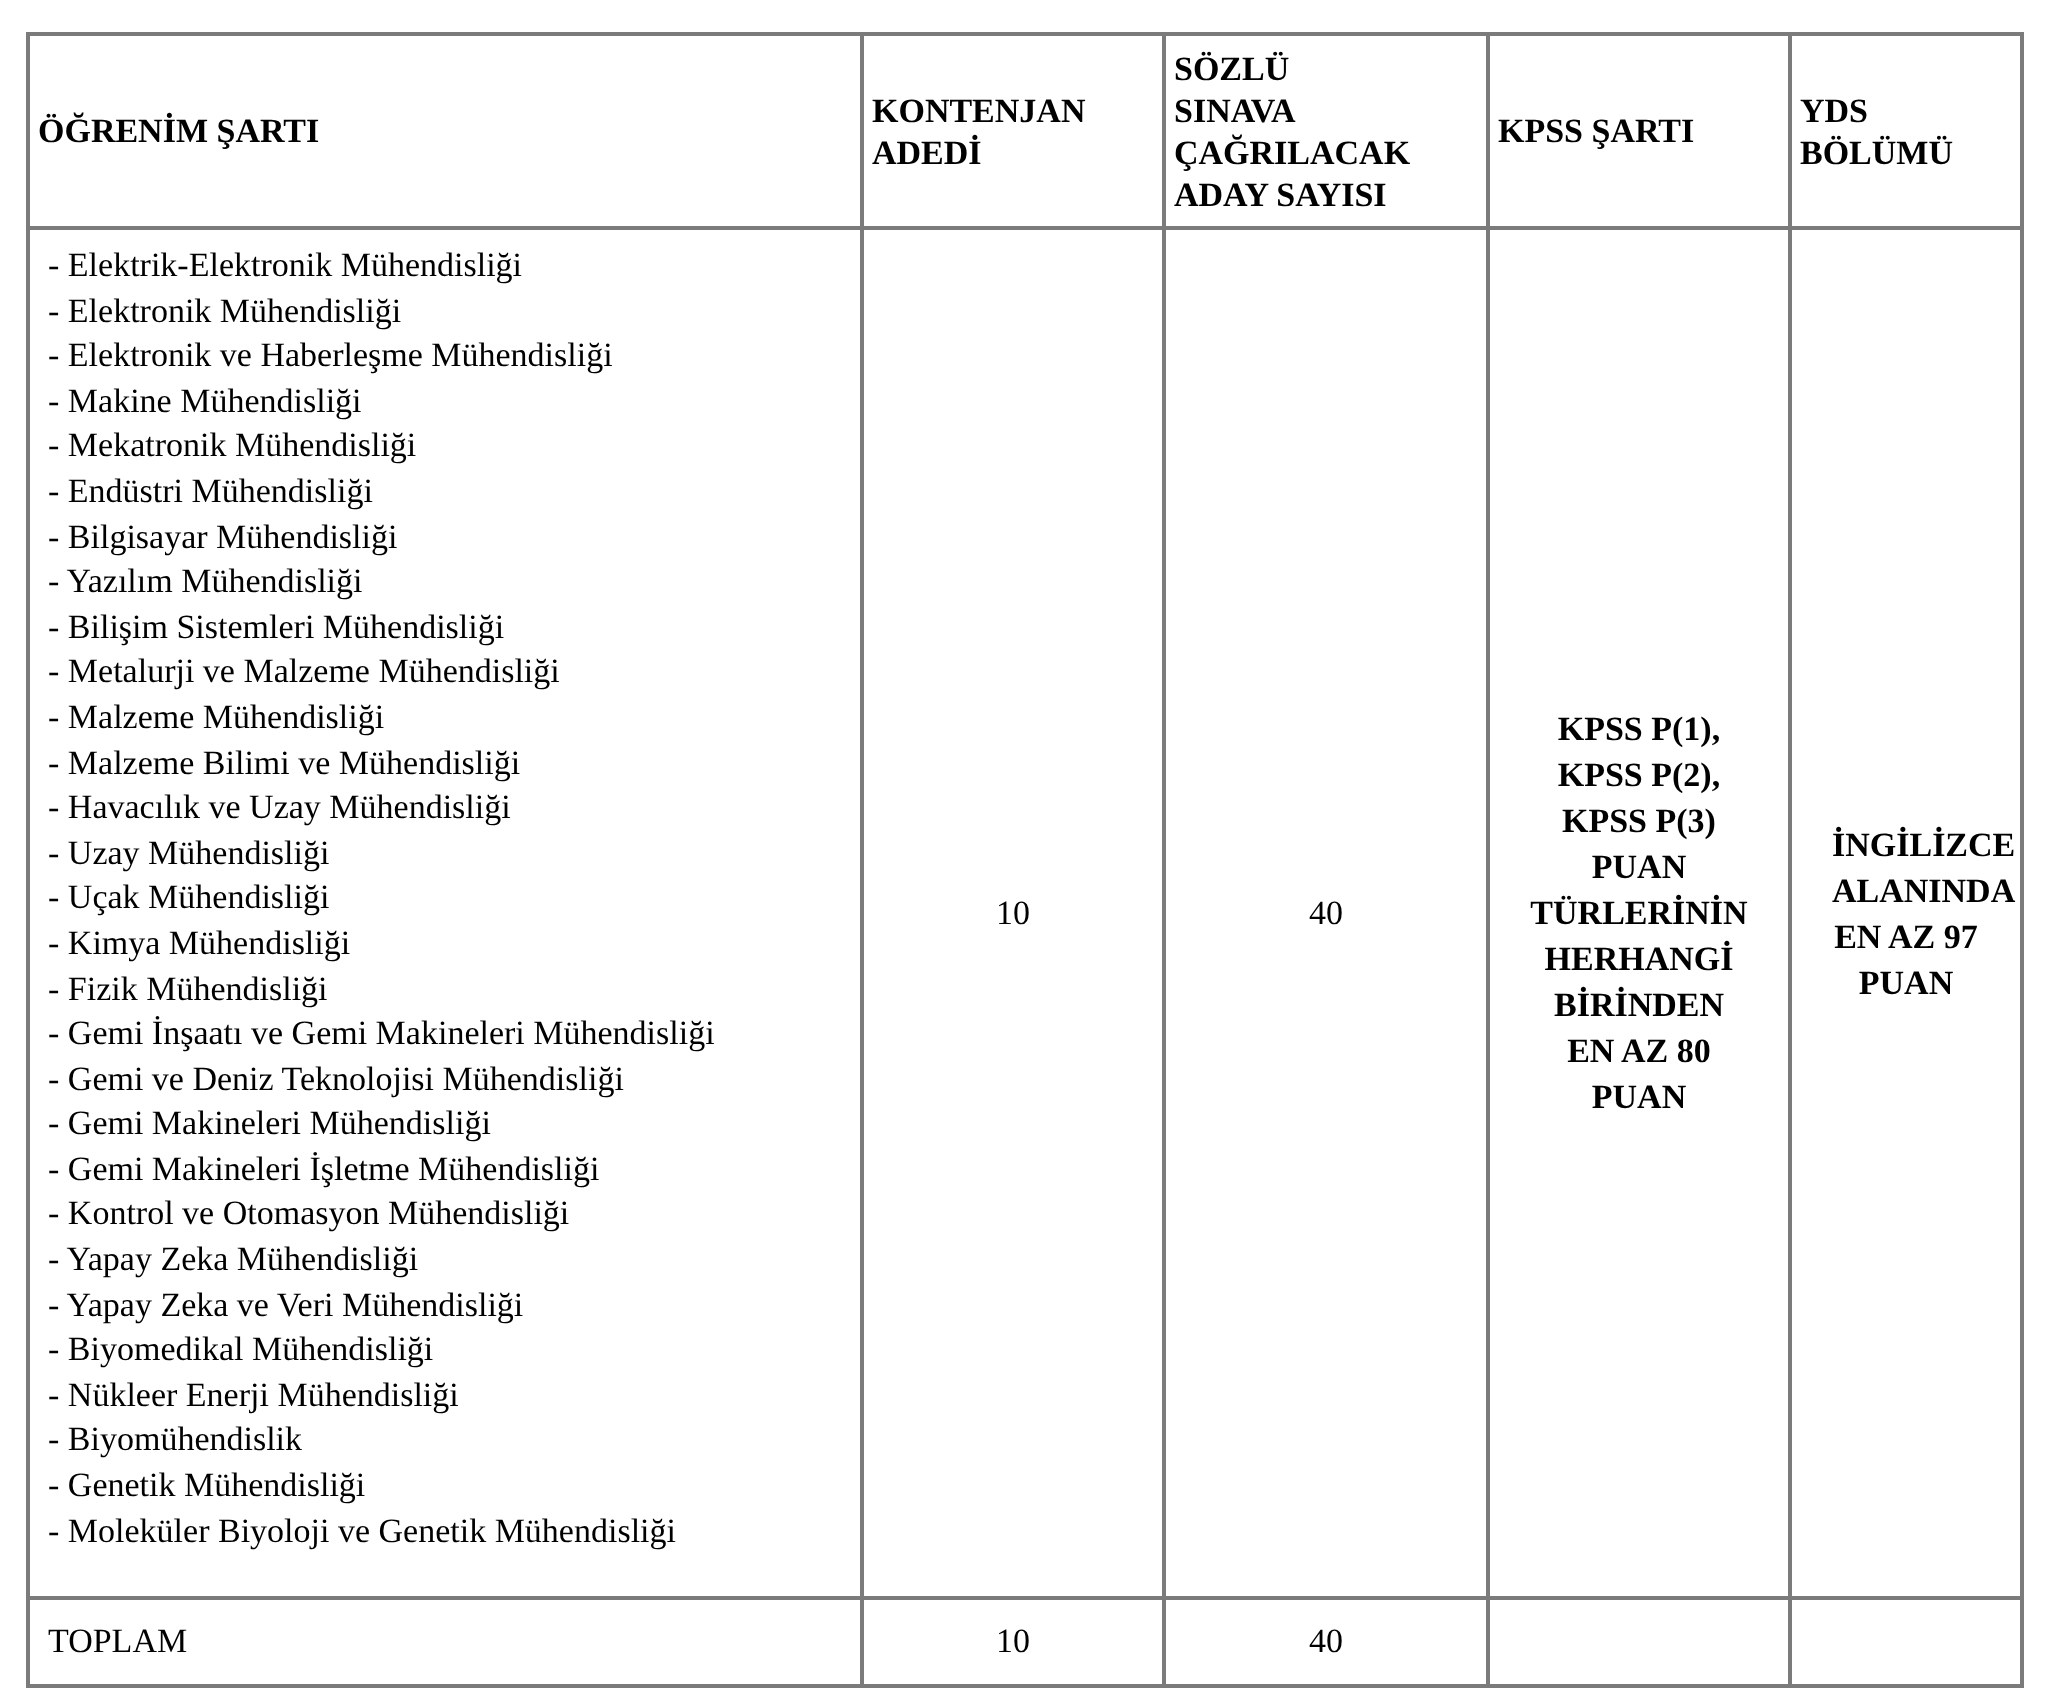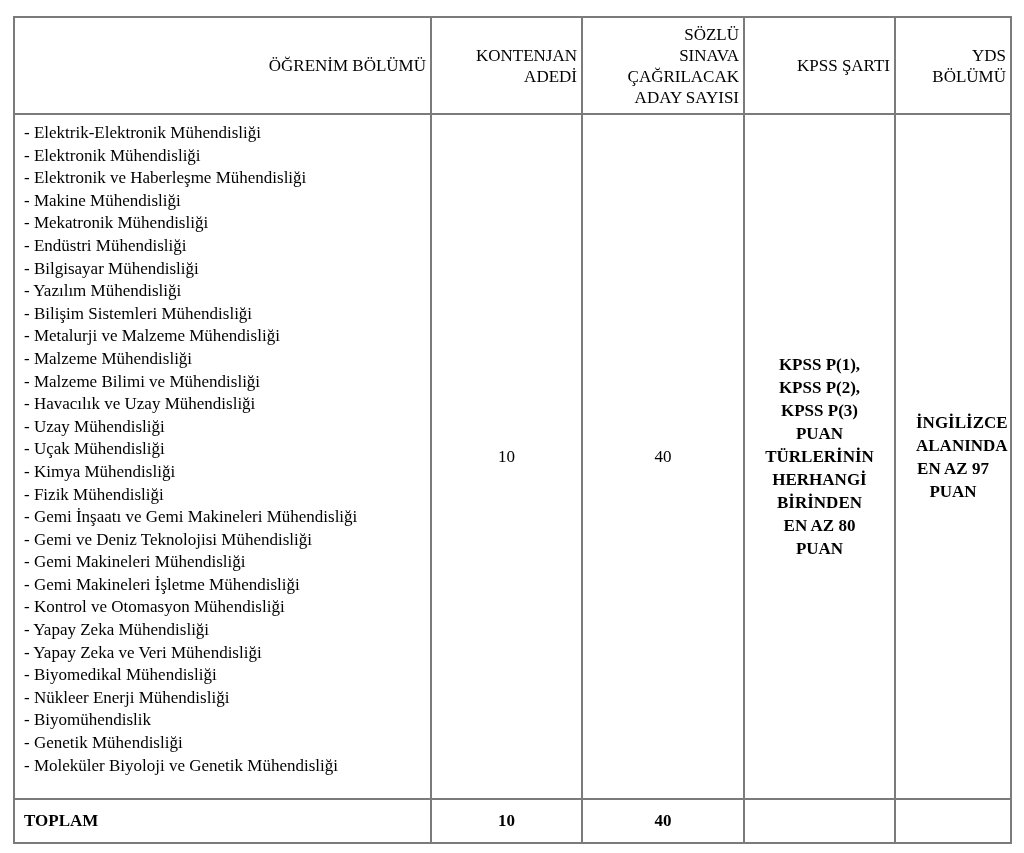--- a/index.html
+++ b/index.html
@@ -30,22 +30,22 @@
     border: 2px solid #7b7b7b;
     white-space: pre-line;
     overflow: hidden;
   }
   
   tr.header-row {
     height: 97px;
   }
   tr.header-row th {
     font-size: 17px;
-    font-weight: normal;
-    text-align: right;
+    font-weight: bold;
+    text-align: left;
     vertical-align: middle;
     line-height: 21px;
     padding: 2px 4px;
     margin-left: 36px;
   }
   
   tr.body-row {
     height: 685px;
     margin-top: 28px;
   }
@@ -70,21 +70,21 @@
     font-weight: bold;
     line-height: 23px;
     padding: 2px 20px;
   }
   
   tr.total-row {
     height: 44px;
   }
   tr.total-row td {
     font-size: 17px;
-    font-weight: bold;
+    font-weight: normal;
     vertical-align: middle;
   }
   td.total-label-cell {
     text-align: left;
     padding-left: 9px;
   }
   td.total-num-cell {
     text-align: center;
   }
 </style>
@@ -95,21 +95,21 @@
   <table class="announcement">
     <colgroup>
       <col style="width:417px">
       <col style="width:151px">
       <col style="width:162px">
       <col style="width:151px">
       <col style="width:116px">
     </colgroup>
     <thead>
       <tr class="header-row">
-        <th>ÖĞRENİM BÖLÜMÜ</th>
+        <th>ÖĞRENİM ŞARTI</th>
         <th>KONTENJAN
 ADEDİ</th>
         <th>SÖZLÜ
 SINAVA
 ÇAĞRILACAK
 ADAY SAYISI</th>
         <th>KPSS ŞARTI</th>
         <th>YDS BÖLÜMÜ</th>
       </tr>
     </thead>

